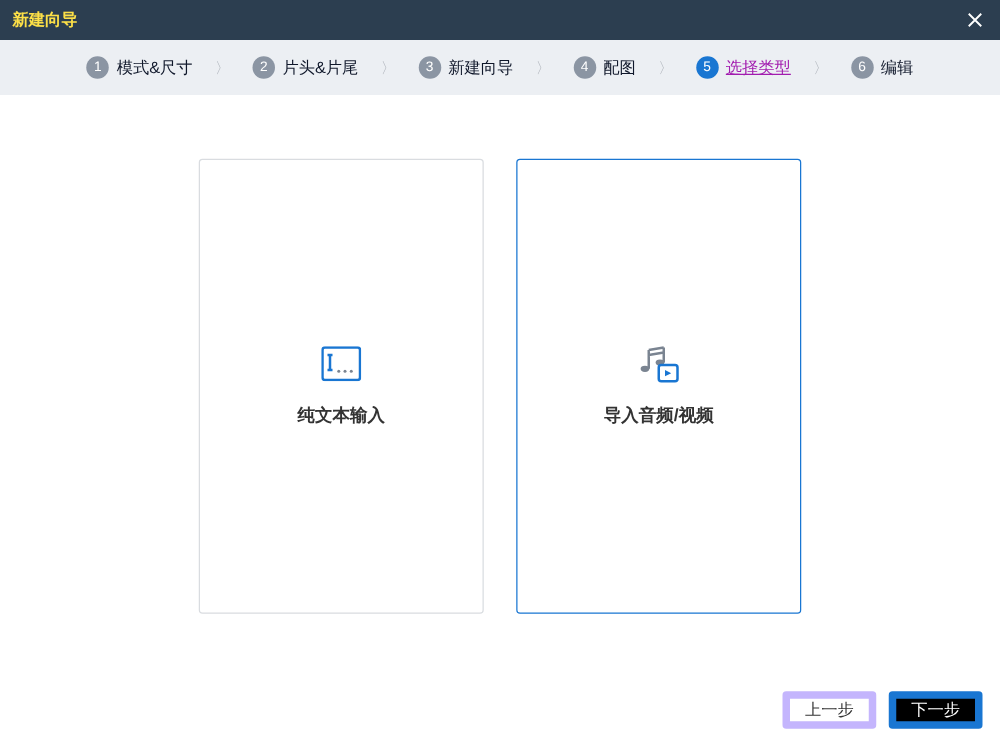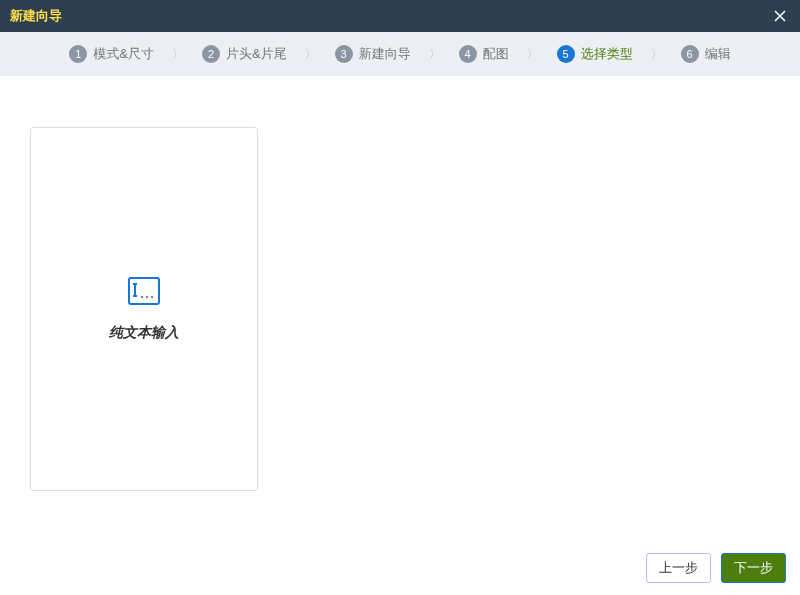--- a/index.html
+++ b/index.html
@@ -7,33 +7,33 @@
     
     .titlebar { background: #2C3E50; color: #fde047; height: 32px; display: flex; align-items: center; padding: 0 10px; justify-content: space-between; }
     .titlebar-title { font-size: 13px; font-weight: bold; }
     .close-btn { width: 20px; height: 20px; display: flex; align-items: center; justify-content: center; cursor: pointer; font-size: 16px; }
     
     .step-bar { background: #ECEFF3; height: 44px; display: flex; align-items: center; justify-content: center; gap: 0; }
     .step { display: flex; align-items: center; gap: 6px; }
     .step-num { width: 18px; height: 18px; border-radius: 50%; display: flex; align-items: center; justify-content: center; font-size: 11px; color: #fff; }
     .step-num.inactive { background: #8B95A3; }
     .step-num.active { background: #1976D2; }
-    .step-label { font-size: 13px; color: #737373; }
-    .step-label.active { color: #4d7c0f; }
+    .step-label { font-size: 13px; color: #0f172a; }
+    .step-label.active { color: #a21caf; text-decoration: underline; }
     .step-chevron { color: #B0B5BC; margin: 0 18px; font-size: 12px; }
     
-    .content { height: calc(595px - 32px - 44px - 54px); display: flex; align-items: center; justify-content: space-between; gap: 26px; padding: 0 30px; font-style: italic; }
+    .content { height: calc(595px - 32px - 44px - 54px); display: flex; align-items: center; justify-content: center; gap: 26px; padding: 0 30px; }
     .card { width: 228px; height: 364px; border: 1px solid #D9DCE0; border-radius: 3px; display: flex; flex-direction: column; align-items: center; justify-content: center; gap: 18px; cursor: pointer; }
     .card.selected { border-color: #1976D2; }
     .card-icon { height: 30px; display: flex; align-items: center; justify-content: center; }
     .card-label { font-size: 14px; color: #333; font-weight: bold; }
     
     .footer { height: 54px; display: flex; align-items: center; justify-content: flex-end; gap: 10px; padding: 0 14px; }
-    .btn { height: 30px; min-width: 62px; border: 1px solid #c4b5fd; background: #fff; border-radius: 3px; font-size: 13px; color: #333; cursor: pointer; display: flex; align-items: center; justify-content: center; padding: 0 12px; }
-    .btn.primary { background: #4d7c0f; border-color: #1976D2; color: #fff; }
+    .btn { height: 30px; min-width: 62px; border: 6px solid #c4b5fd; background: #fff; border-radius: 3px; font-size: 13px; color: #333; cursor: pointer; display: flex; align-items: center; justify-content: center; padding: 0 12px; }
+    .btn.primary { background: #000000; border-color: #1976D2; color: #fff; }
   </style>
 </head>
 <body>
 
 <div class="titlebar">
   <span class="titlebar-title">新建向导</span>
   <span class="close-btn">
     <svg width="12" height="12" viewBox="0 0 12 12">
         <path d="M1 1 L11 11 M11 1 L1 11" stroke="#fff" stroke-width="1.5" fill="none"></path>
       </svg>
@@ -81,19 +81,31 @@
         <path d="M5 7 L9 7" stroke="#1976D2" stroke-width="2"></path>
         <path d="M5 19 L9 19" stroke="#1976D2" stroke-width="2"></path>
         <circle cx="14" cy="20" r="1.2" fill="#7A8491"></circle>
         <circle cx="19" cy="20" r="1.2" fill="#7A8491"></circle>
         <circle cx="24" cy="20" r="1.2" fill="#7A8491"></circle>
       </svg>
     </span>
     <span class="card-label">纯文本输入</span>
   </div>
 
+  <div class="card selected">
+    <span class="card-icon">
+      <svg width="34" height="32" viewBox="0 0 34 32">
+        <path d="M9 5 L9 20 M21 3 L21 15 M9 5 L21 3 M9 9 L21 7" stroke="#7A8491" stroke-width="2" fill="none"></path>
+        <ellipse cx="6" cy="20" rx="3.5" ry="2.5" fill="#7A8491"></ellipse>
+        <ellipse cx="18" cy="15" rx="3.5" ry="2.5" fill="#7A8491"></ellipse>
+        <rect x="17" y="17" width="15" height="13" rx="2" fill="#fff" stroke="#1976D2" stroke-width="2"></rect>
+        <path d="M22 21 L22 26 L27 23.5 Z" fill="#1976D2"></path>
+      </svg>
+    </span>
+    <span class="card-label">导入音频/视频</span>
+  </div>
 
 </div>
 
 <div class="footer">
   <button class="btn">上一步</button>
   <button class="btn primary">下一步</button>
 </div>
 
 </body></html>

